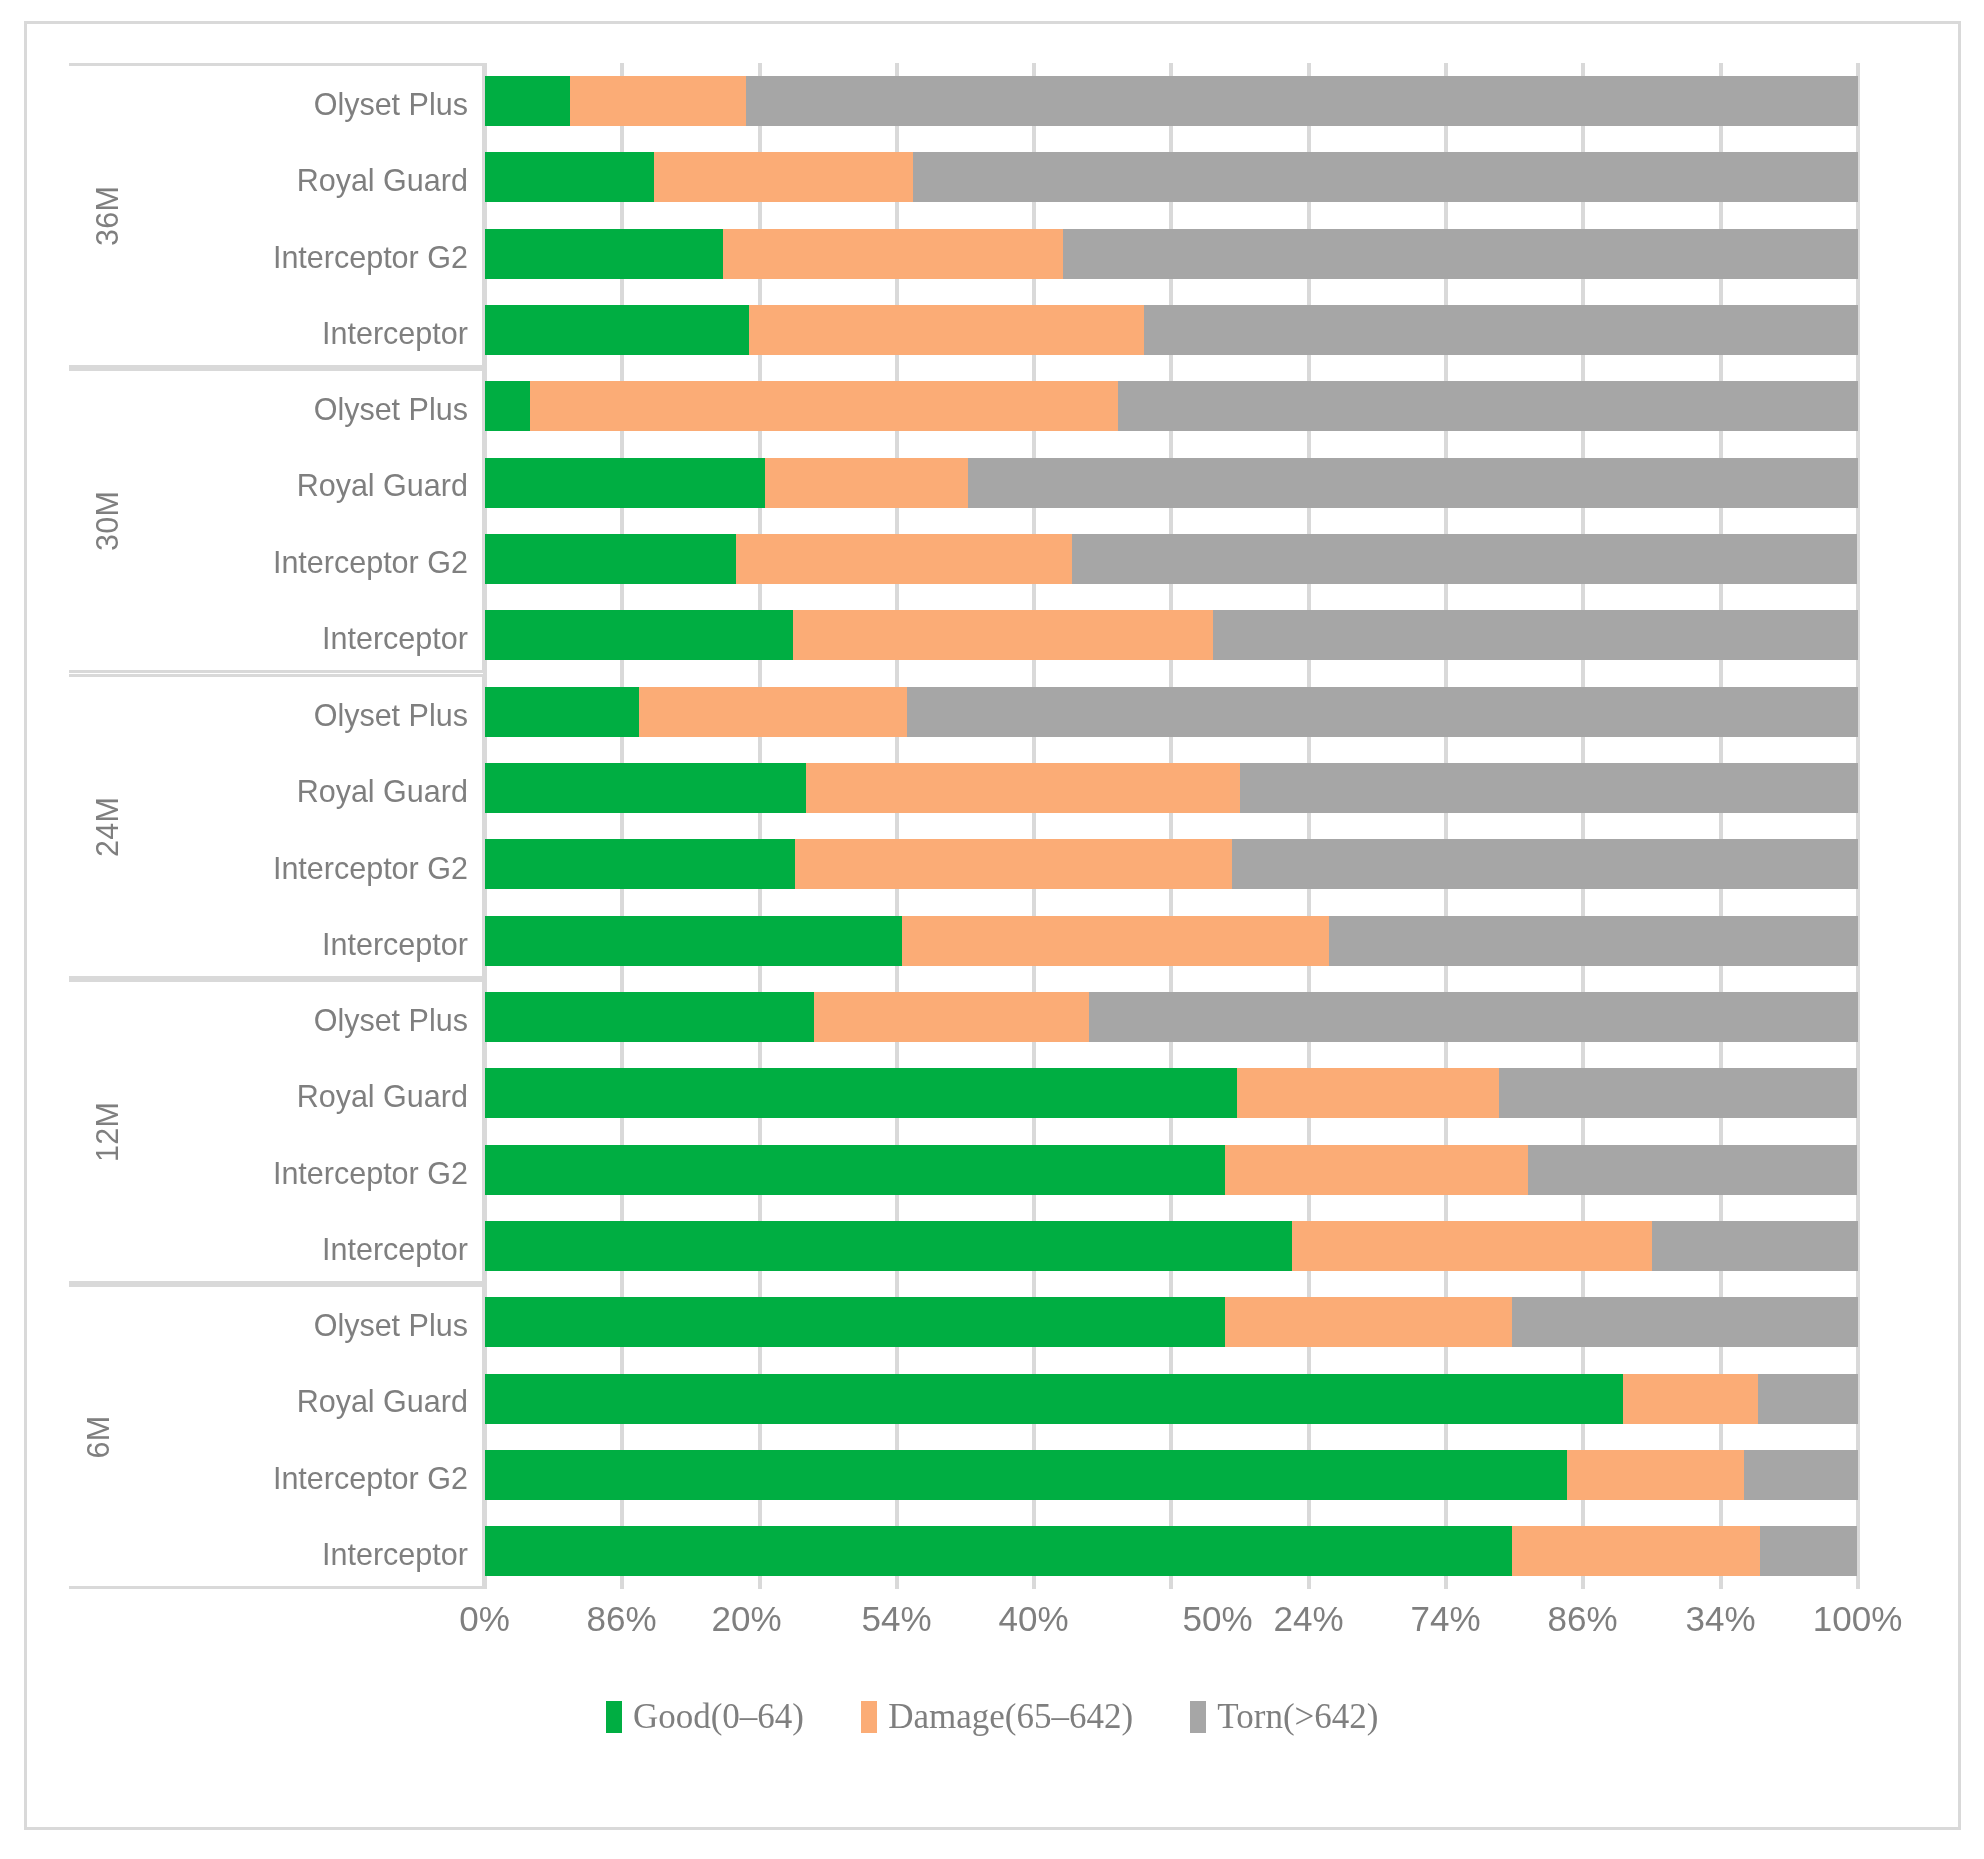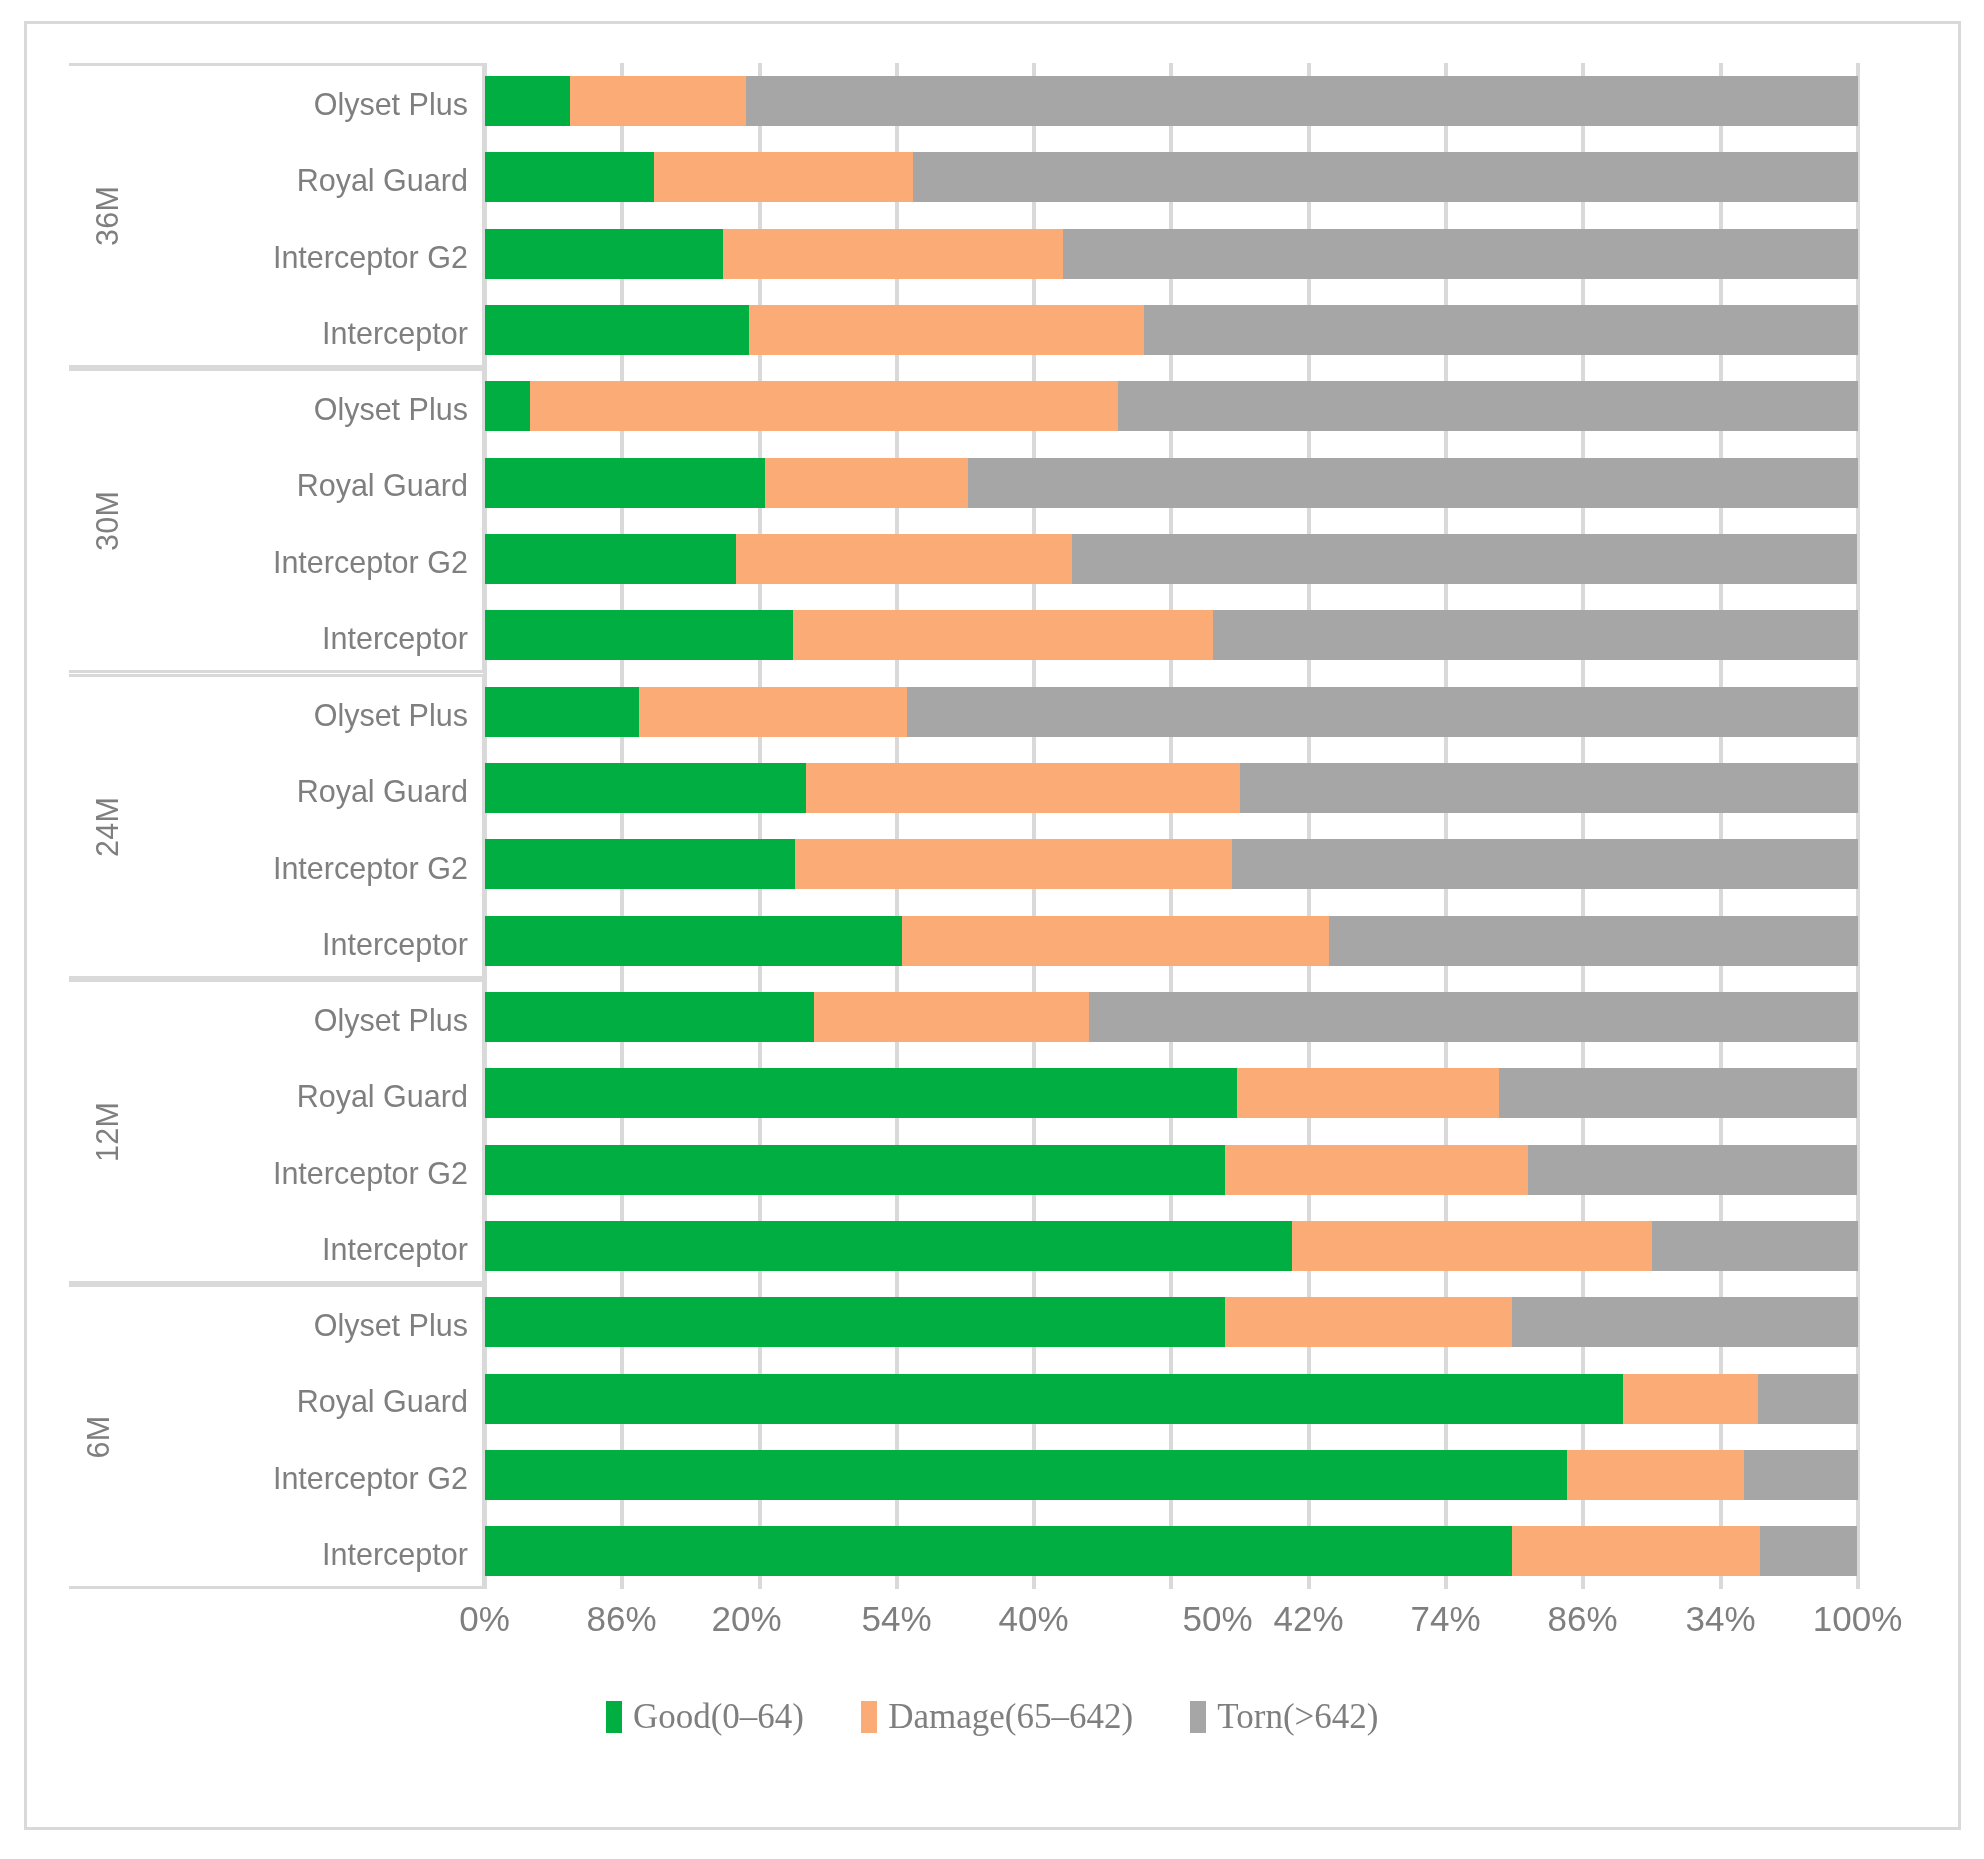--- a/index.html
+++ b/index.html
@@ -338,21 +338,21 @@
         </div>
     </div>
 
     <div id="x-axis-labels">
         <div class="x-tick" style="left: 0px;">0%</div>
         <div class="x-tick" style="left: 137px;">86%</div>
         <div class="x-tick" style="left: 262px;">20%</div>
         <div class="x-tick" style="left: 412px;">54%</div>
         <div class="x-tick" style="left: 549px;">40%</div>
         <div class="x-tick" style="left: 720px; margin-left: 13px;">50%</div>
-        <div class="x-tick" style="left: 824px;">42%</div>
+        <div class="x-tick" style="left: 824px;">24%</div>
         <div class="x-tick" style="left: 961px;">74%</div>
         <div class="x-tick" style="left: 1098px;">86%</div>
         <div class="x-tick" style="left: 1236px;">34%</div>
         <div class="x-tick" style="left: 1373px;">100%</div>
       </div>
 
     <div id="legend">
         <div class="legend-item">
           <span class="legend-swatch good"></span>
           <span class="legend-text">Good(0–64)</span>

